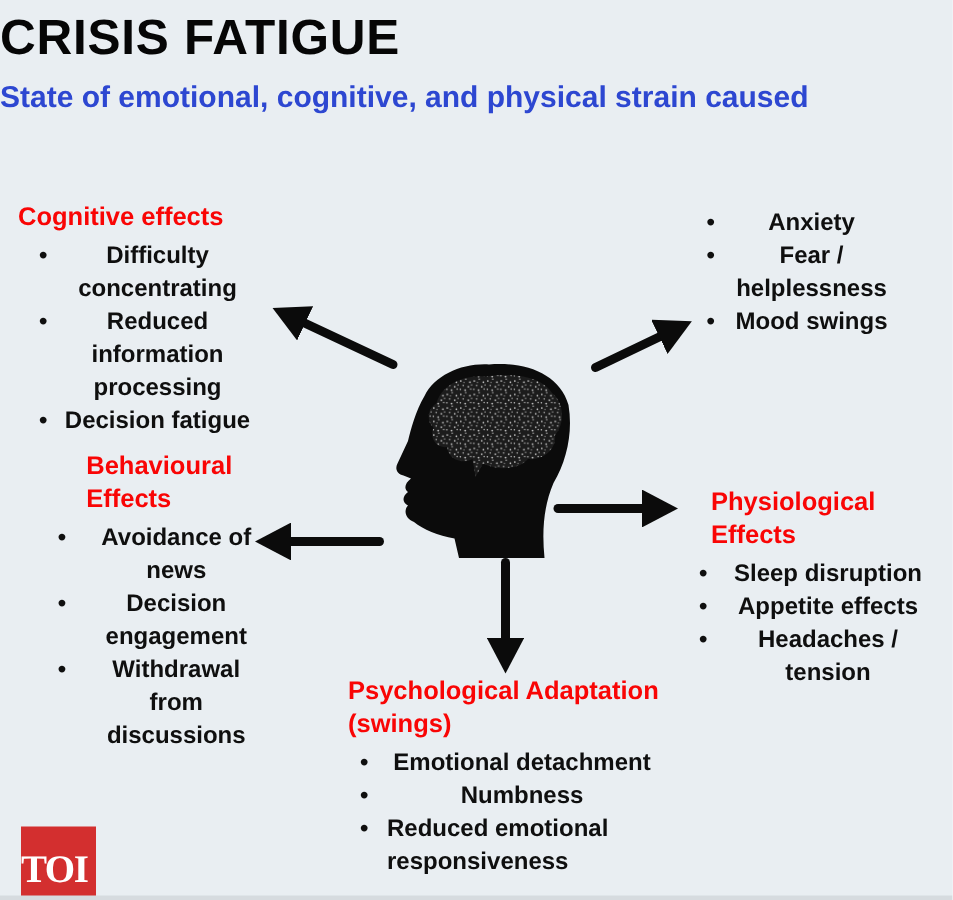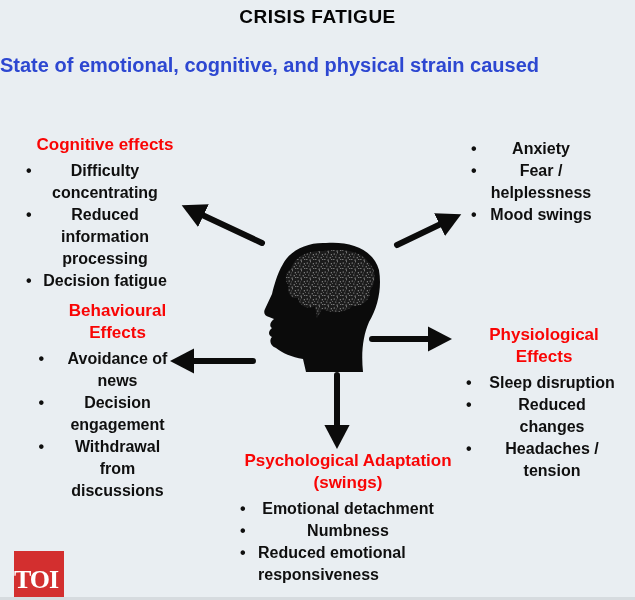--- a/index.html
+++ b/index.html
@@ -7,31 +7,31 @@
     --text:#0f0f0f; --logo-red:#d32f2f; --arrow:#0b0b0b;
   }
   html,body{margin:0;padding:0;}
   body{font-family:"Liberation Sans","DejaVu Sans",sans-serif;}
   .canvas{
     position:relative; width:635px; height:600px; overflow:hidden;
     background:var(--background); color:var(--text);
   }
   
   .title{
-    position:absolute; top:6px; left:0; width:635px; text-align:center;
-    font-size:19px; font-weight:800; letter-spacing:.5px; color:#060606;
+    position:absolute; top:6px; left:0; width:635px; text-align:left;
+    font-size:33px; font-weight:800; letter-spacing:.5px; color:#060606;
   }
   .subtitle{
     position:absolute; top:50px; left:0; width:635px; text-align:left;
     font-size:20px; font-weight:700; line-height:30px; color:var(--subtitle-blue);
   }
   
   .section{position:absolute; z-index:2;}
   .sec-heading{
-    font-size:17px; font-weight:800; line-height:22px; text-align:center;
+    font-size:17px; font-weight:800; line-height:22px; 
     color:var(--heading-red); margin:0 auto;
   }
   ul.fx{
     list-style:none; margin:4px auto 0 auto; padding:0; position:relative;
   }
   ul.fx li{
     position:relative; text-align:center; font-size:16px; font-weight:700;
     line-height:22px; color:var(--text);
   }
   ul.fx li .blt{position:absolute; top:0; font-size:16px; font-weight:700;}
@@ -155,21 +155,21 @@
         <li><span class="blt">•</span><span>Anxiety</span></li>
         <li><span class="blt">•</span><span>Fear / helplessness</span></li>
         <li><span class="blt">•</span><span>Mood swings</span></li>
       </ul>
   </div>
 
   <div class="section sec-physiological">
     <div class="sec-heading">Physiological Effects</div>
     <ul class="fx">
         <li><span class="blt">•</span><span>Sleep disruption</span></li>
-        <li><span class="blt">•</span><span>Reduced changes</span></li>
+        <li><span class="blt">•</span><span>Appetite effects</span></li>
         <li><span class="blt">•</span><span>Headaches / tension</span></li>
       </ul>
   </div>
 
   <div class="section sec-behavioural">
     <div class="sec-heading">Behavioural Effects</div>
     <ul class="fx">
         <li><span class="blt">•</span><span>Avoidance of news</span></li>
         <li><span class="blt">•</span><span>Decision engagement</span></li>
         <li><span class="blt">•</span><span>Withdrawal from discussions</span></li>

